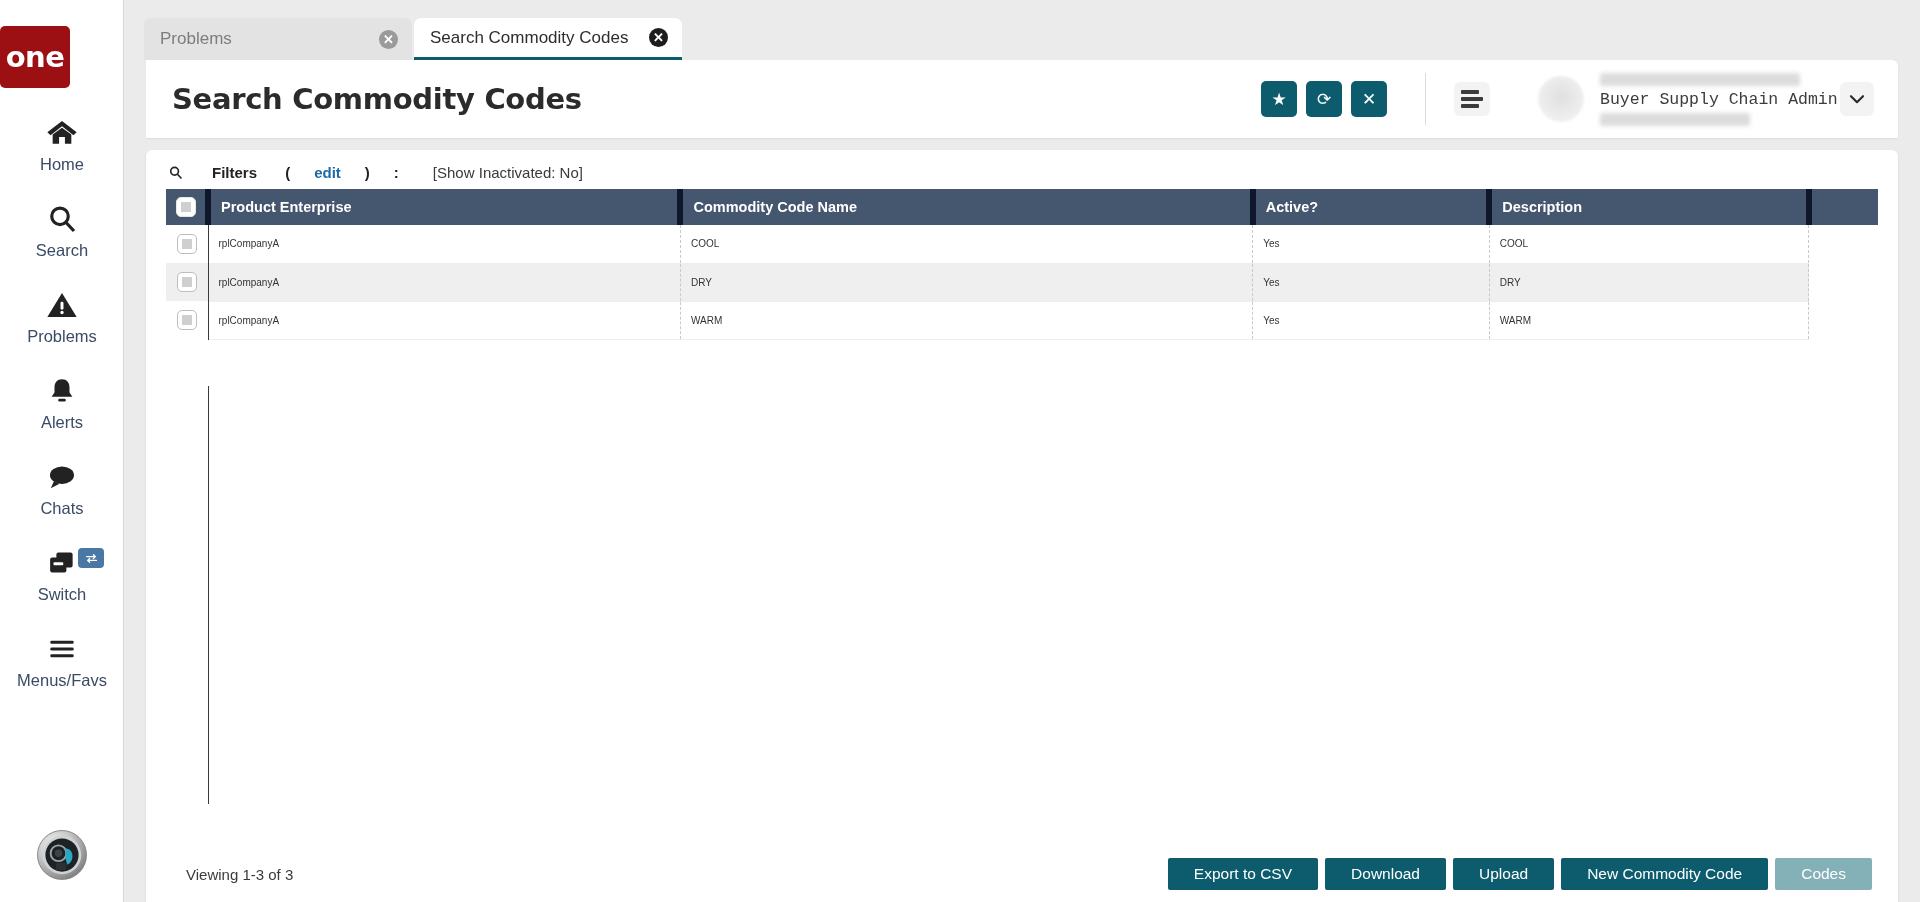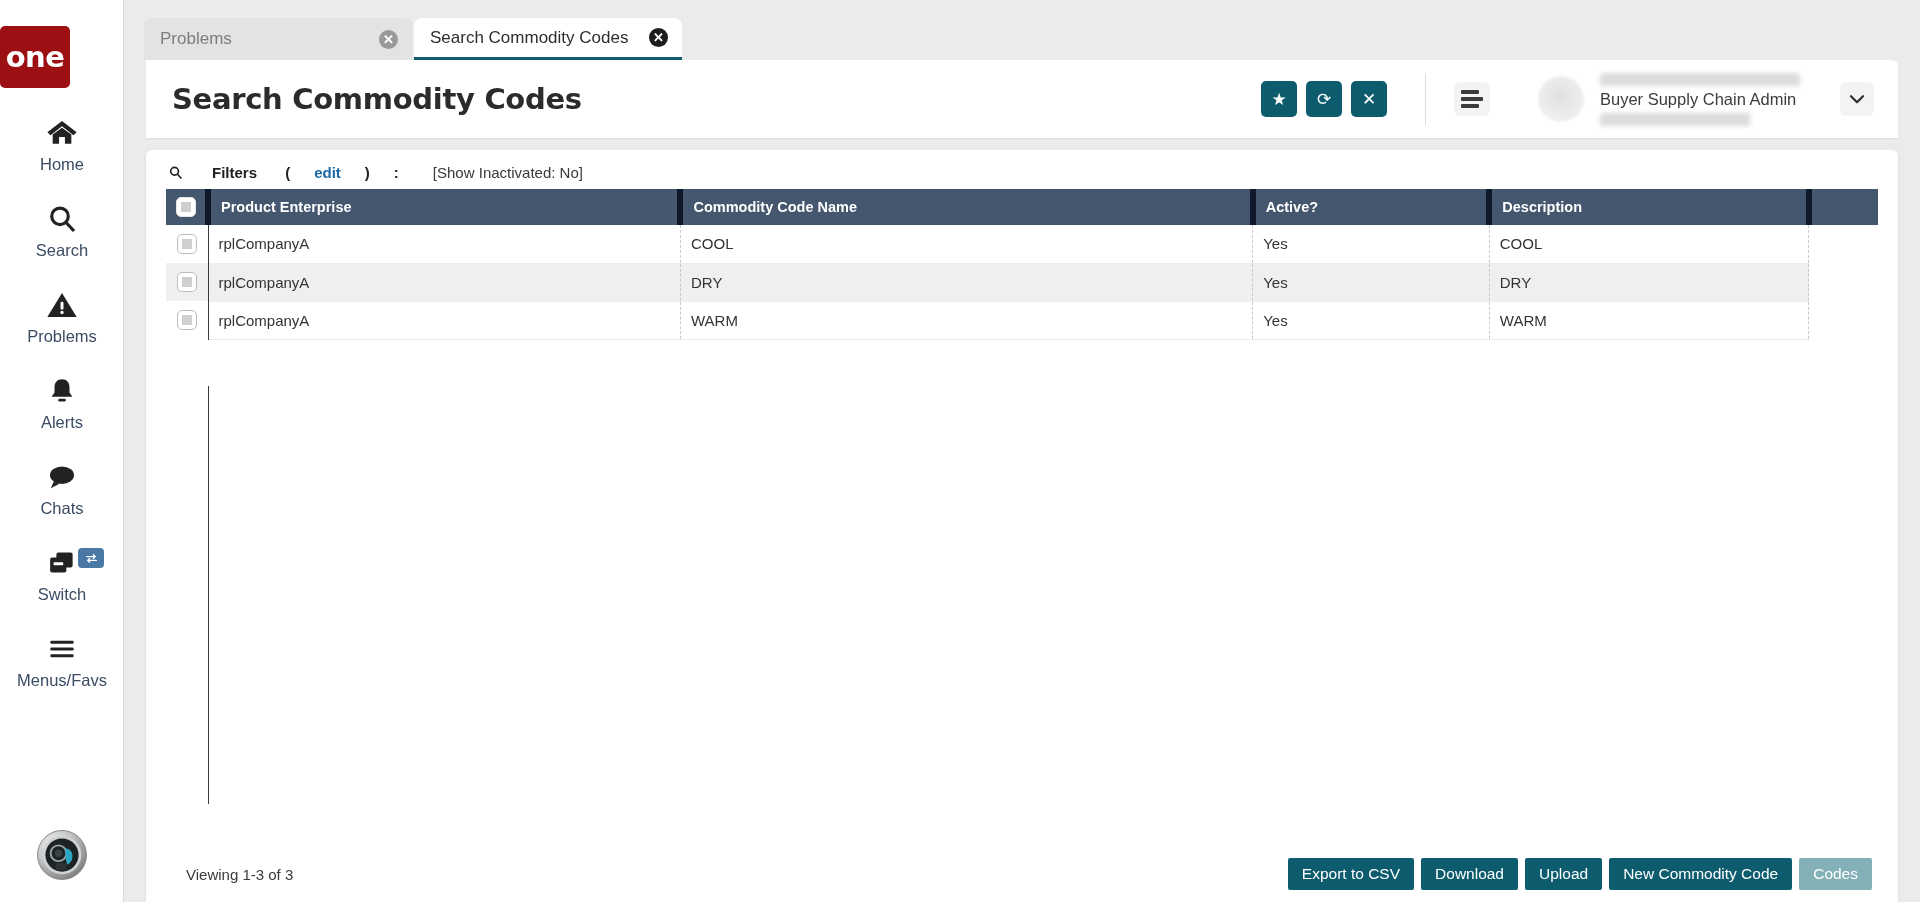--- a/index.html
+++ b/index.html
@@ -99,21 +99,21 @@
   .menu-btn {
     width: 36px; height: 34px; border-radius: 6px; background: #f3f3f3;
     display: flex; flex-direction: column; align-items: center; justify-content: center;
     cursor: pointer; gap: 3px;
   }
   .menu-btn i { display: block; height: 4px; background: #3b3b3b; border-radius: 1px; }
   .menu-btn i:nth-child(1) { width: 18px; margin-right: 4px; }
   .menu-btn i:nth-child(2) { width: 22px; }
   .menu-btn i:nth-child(3) { width: 18px; margin-right: 4px; }
 
-  .user-block { display: flex; align-items: center; margin-left: 48px; }
+  .user-block { display: flex; align-items: center; margin-left: 48px; font-family: Liberation Mono, monospace; }
   .user-avatar {
     width: 46px; height: 46px; border-radius: 50%;
     background: radial-gradient(circle at 50% 45%, #e0e0e0 0%, #ececec 55%, #f7f7f7 100%);
     filter: blur(1.2px);
   }
   .user-texts { margin-left: 16px; position: relative; width: 210px; }
   .redact { height: 13px; background: #dcdcdc; border-radius: 2px; filter: blur(2px); }
   .redact.top { width: 200px; margin-bottom: 4px; }
   .redact.bot { width: 150px; margin-top: 4px; }
   .user-role { font-size: 16.5px; color: #3c3c3c; white-space: nowrap; }
@@ -139,21 +139,21 @@
 
   table.grid { width: calc(100% - 40px); margin-left: 20px; border-collapse: collapse; }
   table.grid thead th {
     background: #45566f; color: #fff; font-size: 14.5px; font-weight: 700;
     text-align: left; height: 36px; padding: 0 10px;
     border-right: 6px solid #0f172a; white-space: nowrap;
   }
   table.grid thead th.cb-col { width: 42px; padding: 0; text-align: center; }
   table.grid thead th.filler { border-right: none; }
   table.grid tbody td {
-    height: 38px; font-size: 15px; color: #333; padding: 0 10px;
+    height: 38px; font-size: 10px; color: #333; padding: 0 10px;
     border-right: 1px dashed #c9c9c9; border-bottom: 1px solid #eee;
   }
   table.grid tbody td.cb-col {
     width: 42px; padding: 0; text-align: center;
     border-right: 1px solid #3a3a3a; border-bottom: none;
   }
   table.grid tbody td.filler { border-right: none; border-bottom: none; background: #fff; }
   table.grid tbody tr.alt td { background: #efefef; }
   table.grid tbody tr.alt td.filler { background: #fff; }
   .link-cell { color: #2980b9; cursor: pointer; }
@@ -172,21 +172,21 @@
   }
 
   .footer {
     position: absolute; left: 0; right: 0; bottom: 0; height: 76px;
     display: flex; align-items: center; padding: 0 26px 0 40px;
   }
   .viewing { font-size: 15px; color: #3a3a3a; }
   .foot-btns { margin-left: auto; display: flex; gap: 7px; }
   .btn {
     background: #0d5c6e; color: #fff; border: none; font-size: 15.5px;
-    padding: 0 14px; height: 32px; border-radius: 2px; cursor: pointer;
+    padding: 0 26px; height: 32px; border-radius: 2px; cursor: pointer;
     font-family: "Liberation Sans", sans-serif;
   }
   .btn.disabled { background: #84b0b8; cursor: default; }
 </style>
 </head>
 <body>
 
 <div id="app">
 
   <div class="sidebar">

